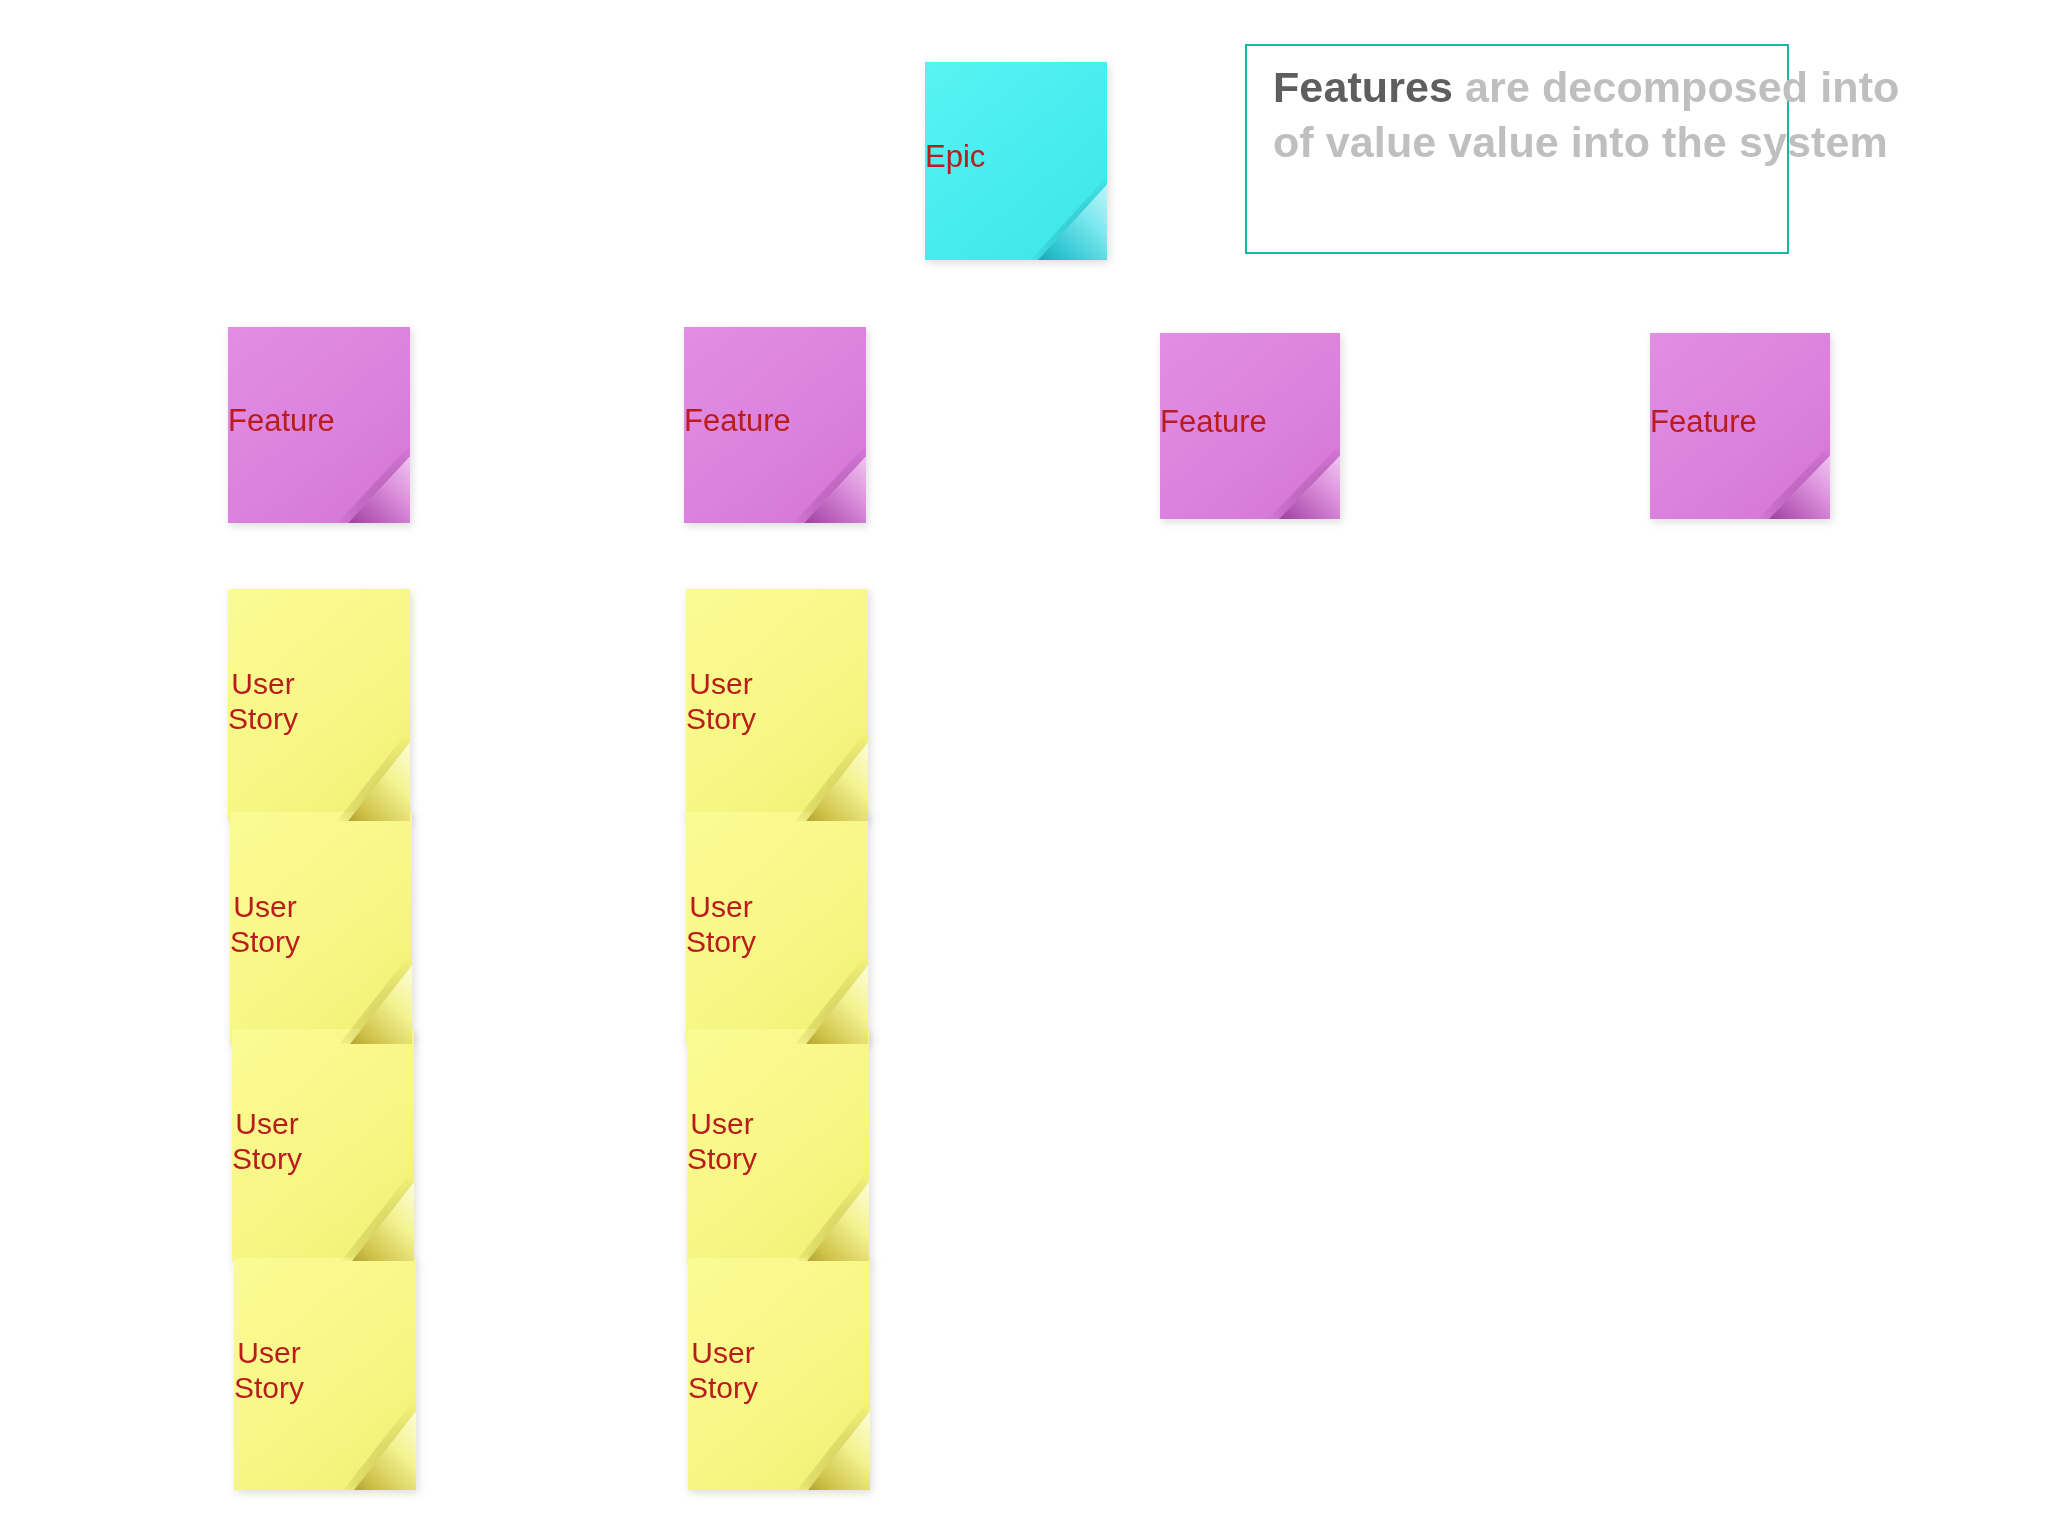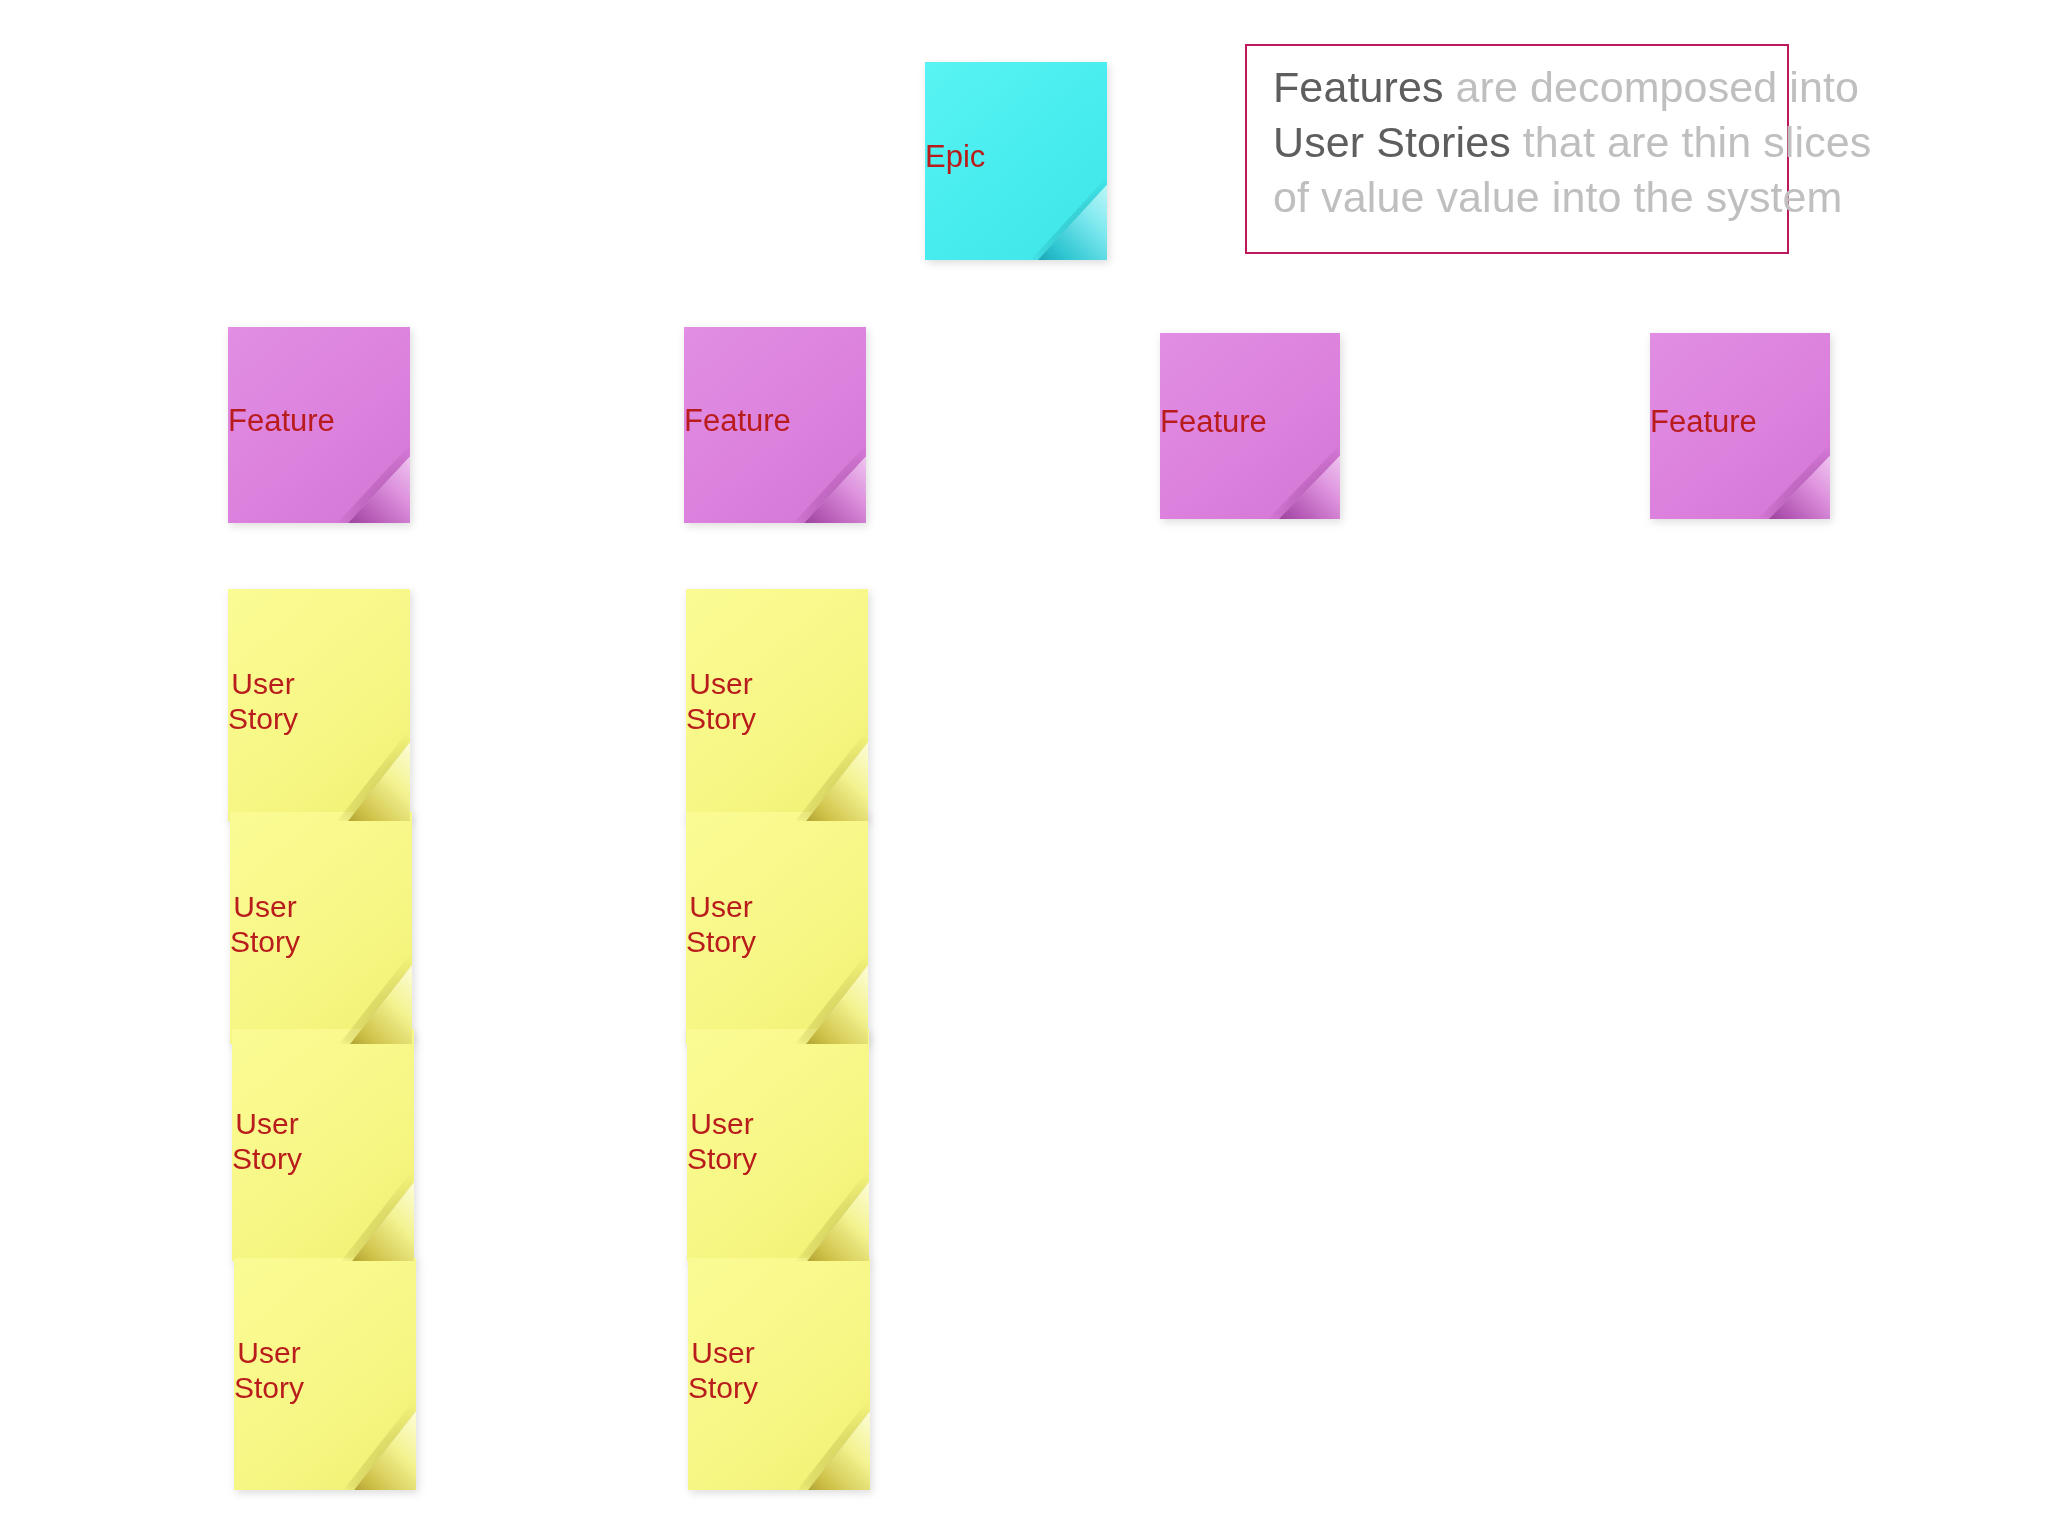--- a/index.html
+++ b/index.html
@@ -145,23 +145,24 @@
     background: radial-gradient(circle at 100% 100%, rgba(110,96,10,.75) 0%, rgba(110,96,10,.2) 55%, rgba(110,96,10,0) 75%);
     clip-path: polygon(100% 0, 100% 100%, 0 100%);
   }
 
   
   #caption-box {
     position: absolute;
     left: 1245px; top: 44px;
     width: 544px; height: 210px;
     box-sizing: border-box;
-    border: 2px solid #be185d;
+    border: 2px solid #14b8a6;
     background: #ffffff;
     padding: 14px 20px 0 26px;
+    font-weight: bold;
   }
   #caption-box .cap-line {
     font-size: 43px;
     line-height: 1.28;
     white-space: nowrap;
     color: #bfbfbf;
     letter-spacing: .1px;
   }
   #caption-box .cap-strong {
     color: #5e5e5e;
@@ -279,17 +280,16 @@
     <span class="note-shadow"></span>
     <span class="paper"></span>
     <span class="crease"></span>
     <span class="curl"></span>
     <span class="note-label">User
 Story</span>
   </div>
 
   <div id="caption-box">
     <div class="cap-line"><span class="cap-strong">Features</span><span> are decomposed into</span></div>
-    <div class="cap-line"><span class="cap-strong">User Stories</span><span> that are thin slices</span></div>
     <div class="cap-line"><span>of value value into the system</span></div>
   </div>
 
 </div>
 
 </body></html>

